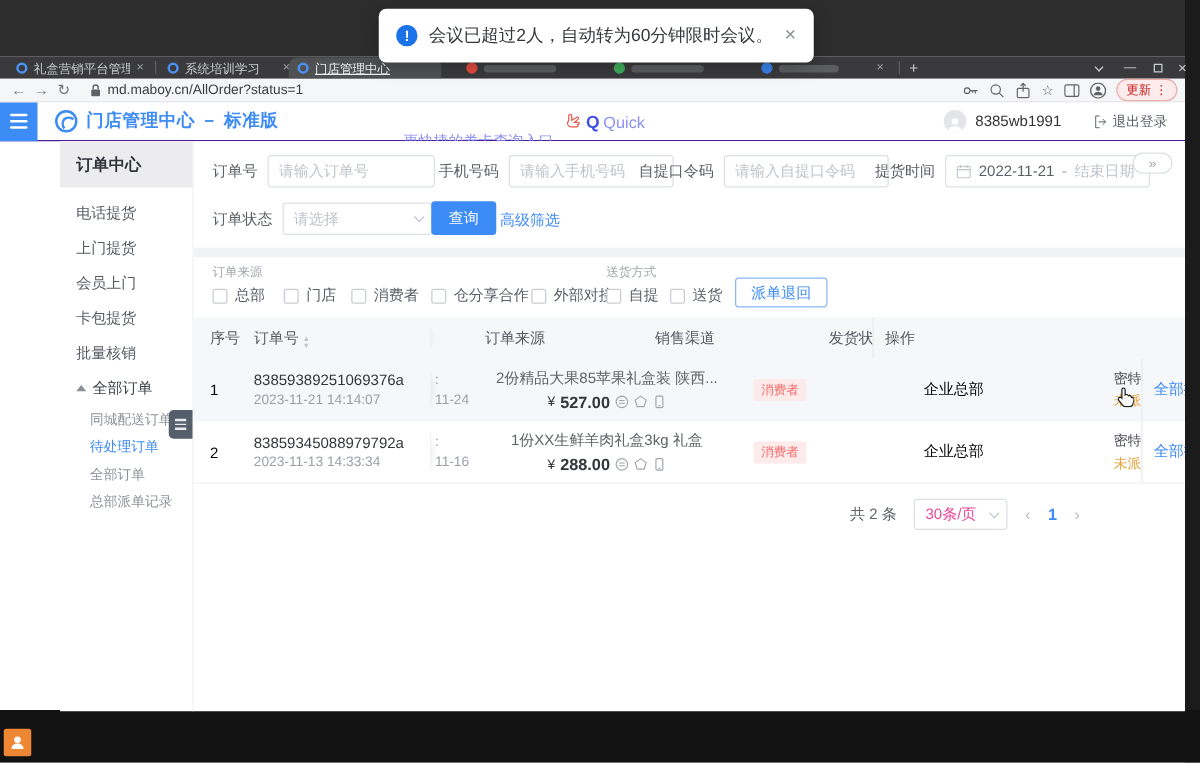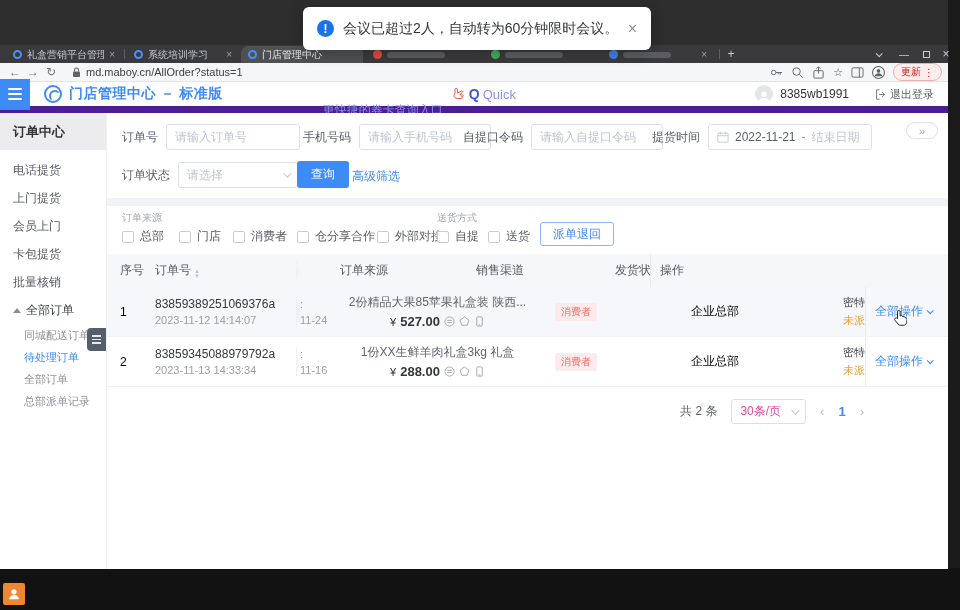--- a/index.html
+++ b/index.html
@@ -41,41 +41,41 @@
              display:flex; align-items:center; font-size:11px; color:#5f6368; }
   .nav-ic { width:18px; text-align:center; font-size:12px; color:#717579; }
   .urlwrap { display:flex; align-items:center; gap:5px; margin-left:12px; color:#3c4043; }
   .tool-right { margin-left:auto; display:flex; align-items:center; gap:8px; padding-right:6px; }
   .tool-right svg { display:block; }
   .star { font-size:11px; color:#5f6368; }
   .update-pill { display:flex; align-items:center; gap:3px; border:1px solid #e8b1ad; background:#fdeceb;
                  color:#c5221f; font-size:10px; padding:1px 7px; border-radius:9px; }
 
   
-  .app-header { position:relative; height:31px; background:#fff; border-bottom:7px solid #4c1d95;
+  .app-header { position:relative; height:31px; background:#fff; border-bottom:1px solid #4c1d95;
                 display:flex; align-items:center; }
   .burger { width:30px; height:31px; background:#3d8bf5; display:flex; flex-direction:column;
             align-items:center; justify-content:center; gap:3px; flex:none; }
   .burger i { display:block; width:14px; height:2px; background:#fff; border-radius:1px; }
   .logo { width:18px; height:18px; border-radius:50%; border:2px solid #3d8bf5; margin-left:14px;
           position:relative; flex:none; }
   .logo::after { content:""; position:absolute; left:3px; top:3px; width:8px; height:8px;
                  border-radius:50%; border:2px solid #3d8bf5; border-color:#3d8bf5 transparent transparent #3d8bf5; }
   .app-title { color:#3d8bf5; font-weight:bold; font-size:14px; margin-left:7px; letter-spacing:.5px; }
   .promo { margin-left:100px; color:#8b90ee; font-size:12px;margin-top:32px; }
   .finger { margin:0 4px 0 8px; }
   .q-badge { color:#3f51e0; font-weight:bold; font-size:14px; margin-right:3px; }
   .quick { color:#8b90ee; font-size:13px; }
   .hdr-right { margin-left:auto; display:flex; align-items:center; padding-right:14px; }
   .avatar { width:18px; height:18px; border-radius:50%; background:#e3e5e8; overflow:hidden; display:flex; align-items:flex-end; justify-content:center; }
   .username { font-size:12px; color:#333; margin:0 26px 0 7px; }
   .logout { display:flex; align-items:center; gap:4px; font-size:11px; color:#595f66; }
 
   
-  .app-body { position:relative; display:flex; height:456px; }
+  .app-body { position:relative; display:flex; height:456px;padding-left:48px; }
 
   
   .sidebar { width:107px; background:#fff; border-right:1px solid #eef0f3; position:relative; flex:none; }
   .side-section { height:37px; background:#ececee; display:flex; align-items:center; padding-left:13px;
                   font-size:13px; font-weight:bold; color:#30343b; }
   .side-item { height:28px; display:flex; align-items:center; padding-left:13px; font-size:12px; color:#575c63; }
   .side-group { height:28px; display:flex; align-items:center; padding-left:13px; font-size:12px; color:#3c4046; gap:5px; }
   .tri-up { width:0; height:0; border-left:4px solid transparent; border-right:4px solid transparent;
             border-bottom:5px solid #8a8f96; }
   .side-sub { height:22px; display:flex; align-items:center; padding-left:24px; font-size:11px; color:#8d929a; }
@@ -208,21 +208,21 @@
         <span class="fav"></span>
         <span style="overflow:hidden;max-width:82px;">礼盒营销平台管理中心</span>
         <span class="x">×</span>
       </div>
       <div class="tab-sep" style="left:124px;"></div>
       <div class="tab" style="left:127px;width:112px;">
         <span class="fav"></span>
         <span style="overflow:hidden;max-width:76px;">系统培训学习</span>
         <span class="x">×</span>
       </div>
-      <div class="tab active" style="left:241px;width:122px;">
+      <div class="tab active" style="left:231px;width:122px;text-decoration:underline;">
         <span class="fav"></span>
         <span>门店管理中心</span>
       </div>
       <div class="tab" style="left:366px;width:114px;">
         <span class="fav solid" style="background:#e04a3f;"></span>
         <span class="smudge"></span>
       </div>
       <div class="tab" style="left:484px;width:114px;">
         <span class="fav solid" style="background:#3fae5a;"></span>
         <span class="smudge"></span>
@@ -432,21 +432,21 @@
               <div class="c c5">订单来源</div>
               <div class="c c6">销售渠道</div>
               <div class="c c7"><span class="clip">发货状态</span></div>
               <div class="c c8">操作</div>
             </div>
 
             <div class="trow tbody-row hover">
               <div class="c c1">1</div>
               <div class="c c2" style="padding-left:5px;">
                 <div class="ono">83859389251069376a</div>
-                <div class="odate">2023-11-12 14:14:07</div>
+                <div class="odate">2023-11-21 14:14:07</div>
               </div>
               <div class="c c3">
                 <div class="frag">:</div>
                 <div class="frag" style="margin-top:4px;">11-24</div>
               </div>
               <div class="c c4">
                 <div class="content-ln">2份精品大果85苹果礼盒装 陕西...</div>
                 <div class="price-ln">
                   <span class="yen">¥</span>
                   <span class="price">527.00</span>

